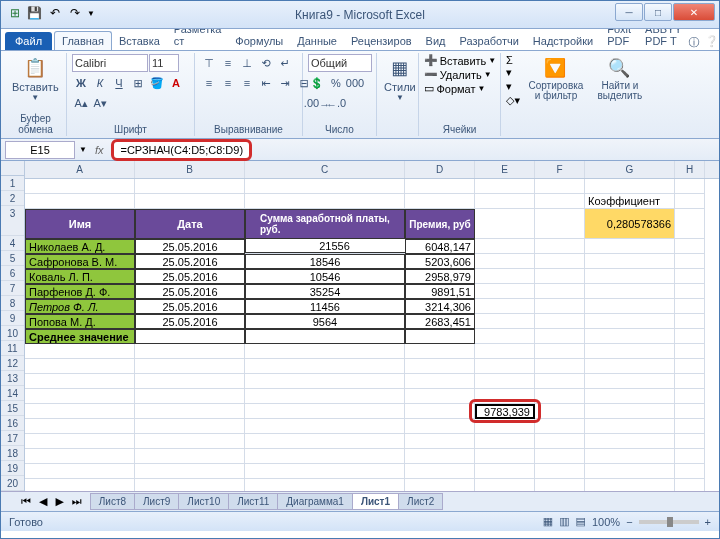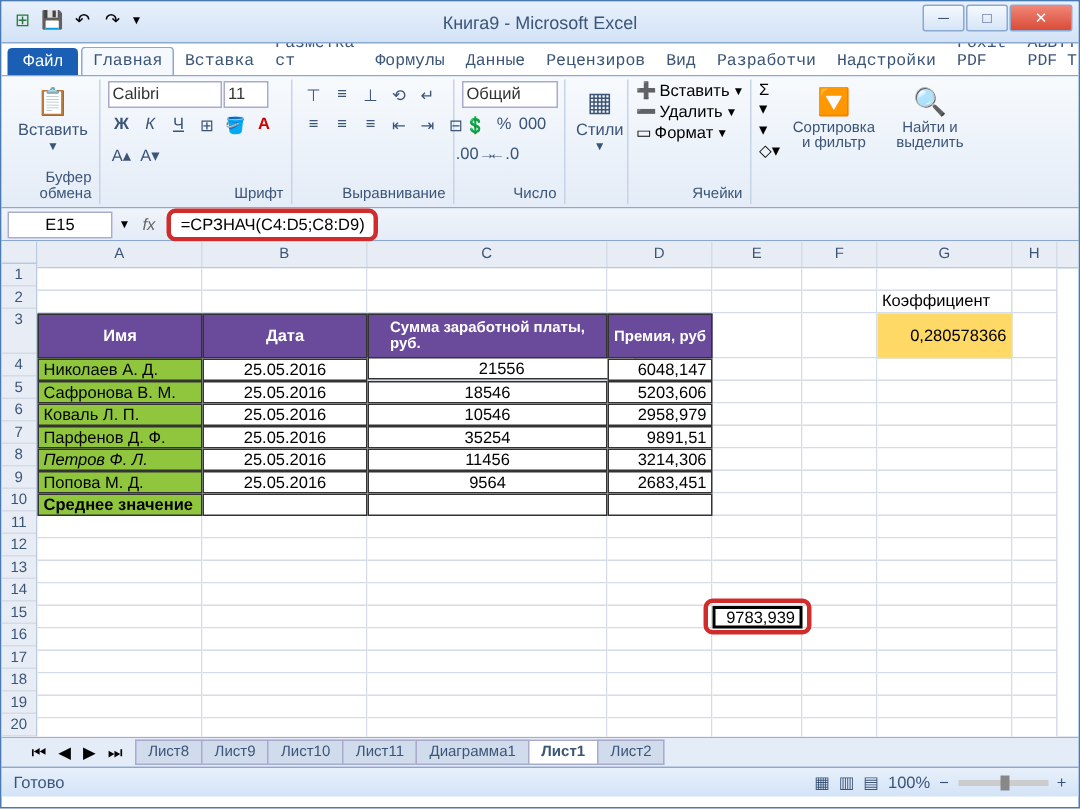--- a/index.html
+++ b/index.html
@@ -6,26 +6,26 @@
 body{background:#fff;width:720px;height:539px;overflow:hidden;position:relative;border:1px solid #4a7ab2;}
 .titlebar{height:28px;background:linear-gradient(#e8f0fb,#d3e3f7);display:flex;align-items:center;justify-content:center;position:relative;border-bottom:1px solid #8ba8d0;}
 .titlebar .title{color:#3b5578;font-size:12px;}
 .win-controls{position:absolute;right:4px;top:2px;display:flex;gap:0;}
 .win-btn{width:28px;height:18px;background:linear-gradient(#f5f9fe,#d6e5f7);border:1px solid #8ba8d0;display:flex;align-items:center;justify-content:center;font-size:10px;color:#3b5578;border-radius:2px;margin-left:1px;}
 .win-btn.close{background:linear-gradient(#f08576,#d94c38);color:#fff;width:42px;}
 .qat{position:absolute;left:6px;top:4px;display:flex;align-items:center;gap:4px;}
 .qat .ico{width:16px;height:16px;display:flex;align-items:center;justify-content:center;font-size:12px;}
 .menubar{height:22px;background:#fff;display:flex;align-items:flex-end;padding-left:4px;border-bottom:1px solid #8ba8d0;}
 .filetab{background:#1a5fb4;color:#fff;padding:3px 10px;border-radius:3px 3px 0 0;margin-right:2px;font-size:11px;}
-.mtab{padding:3px 7px;color:#3b5578;font-size:11px;cursor:default;font-family:Liberation Mono, monospace;}
+.mtab{padding:3px 7px;color:#3b5578;font-size:11px;cursor:default;}
 .mtab.active{background:#f5f9fe;border:1px solid #8ba8d0;border-bottom:none;border-radius:3px 3px 0 0;}
 .help-icons{margin-left:auto;display:flex;gap:6px;padding-right:8px;color:#3b5578;}
 .ribbon{height:88px;background:linear-gradient(#f7fafd,#e4ecf7);border-bottom:1px solid #8ba8d0;display:flex;padding:2px 4px;}
 .rgroup{border-right:1px solid #c6d4e8;padding:1px 5px;display:flex;flex-direction:column;justify-content:space-between;}
-.rgroup-label{text-align:right;color:#3b5578;font-size:10px;padding-top:1px;}
+.rgroup-label{text-align:center;color:#3b5578;font-size:10px;padding-top:1px;}
 .rg-content{display:flex;align-items:flex-start;gap:3px;flex:1;}
 .big-btn{display:flex;flex-direction:column;align-items:center;padding:2px;text-align:center;color:#3b5578;}
 .big-btn .ico{width:24px;height:24px;margin-bottom:1px;display:flex;align-items:center;justify-content:center;font-size:18px;}
 .small-row{display:flex;gap:1px;}
 .small-btn{width:18px;height:18px;border:1px solid transparent;display:flex;align-items:center;justify-content:center;color:#3b5578;font-size:11px;}
 .font-select{height:18px;border:1px solid #aac;background:#fff;padding:0 2px;font-size:11px;color:#333;}
 .namebox-row{height:22px;background:linear-gradient(#f0f4fa,#e4ecf7);display:flex;align-items:center;border-bottom:1px solid #8ba8d0;padding:0 4px;gap:4px;}
 .namebox{width:70px;height:18px;background:#fff;border:1px solid #aac;text-align:center;font-size:11px;}
 .fx{font-style:italic;color:#666;font-size:11px;padding:0 4px;}
 .formula-box{flex:1;height:18px;display:flex;align-items:center;}

